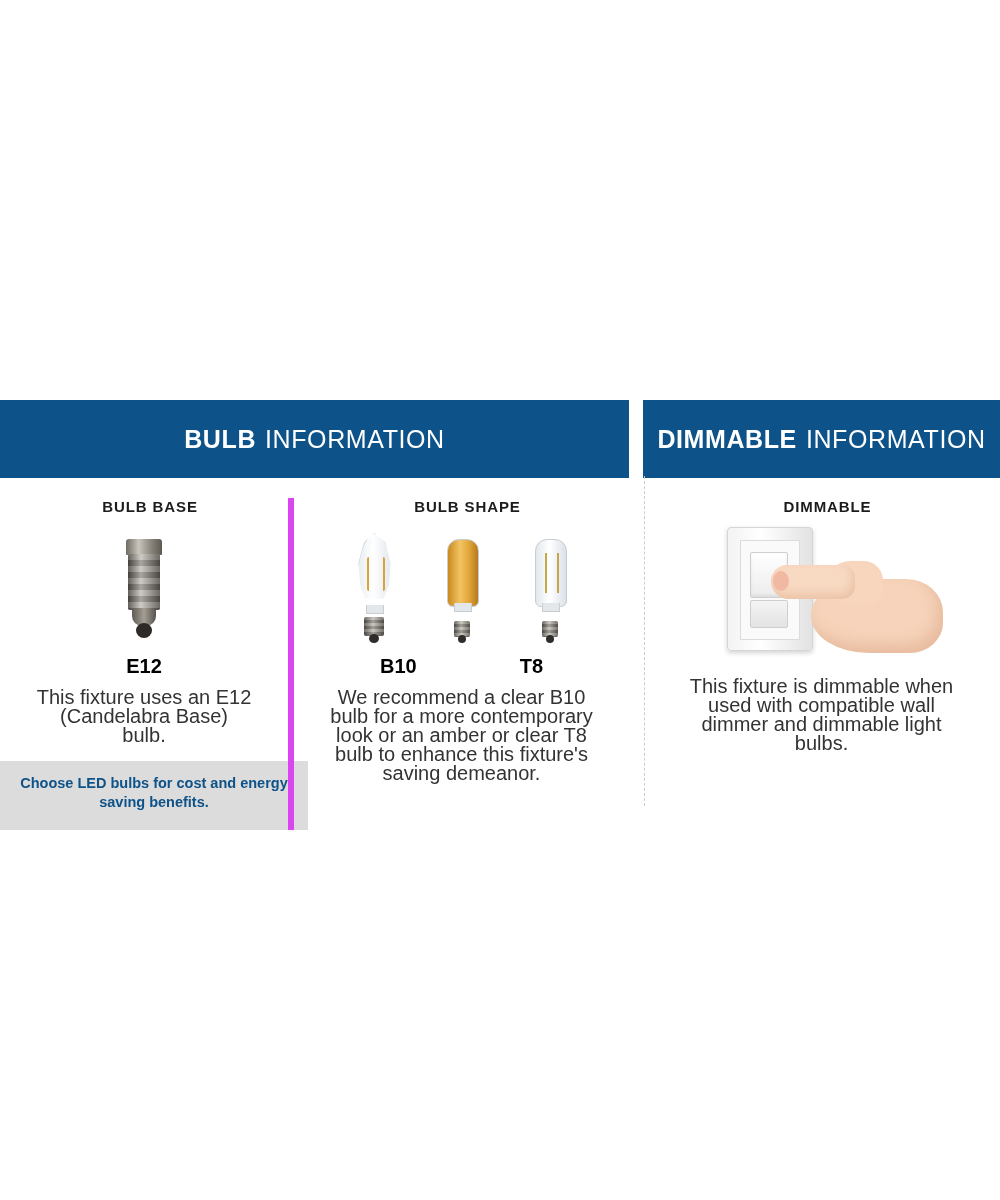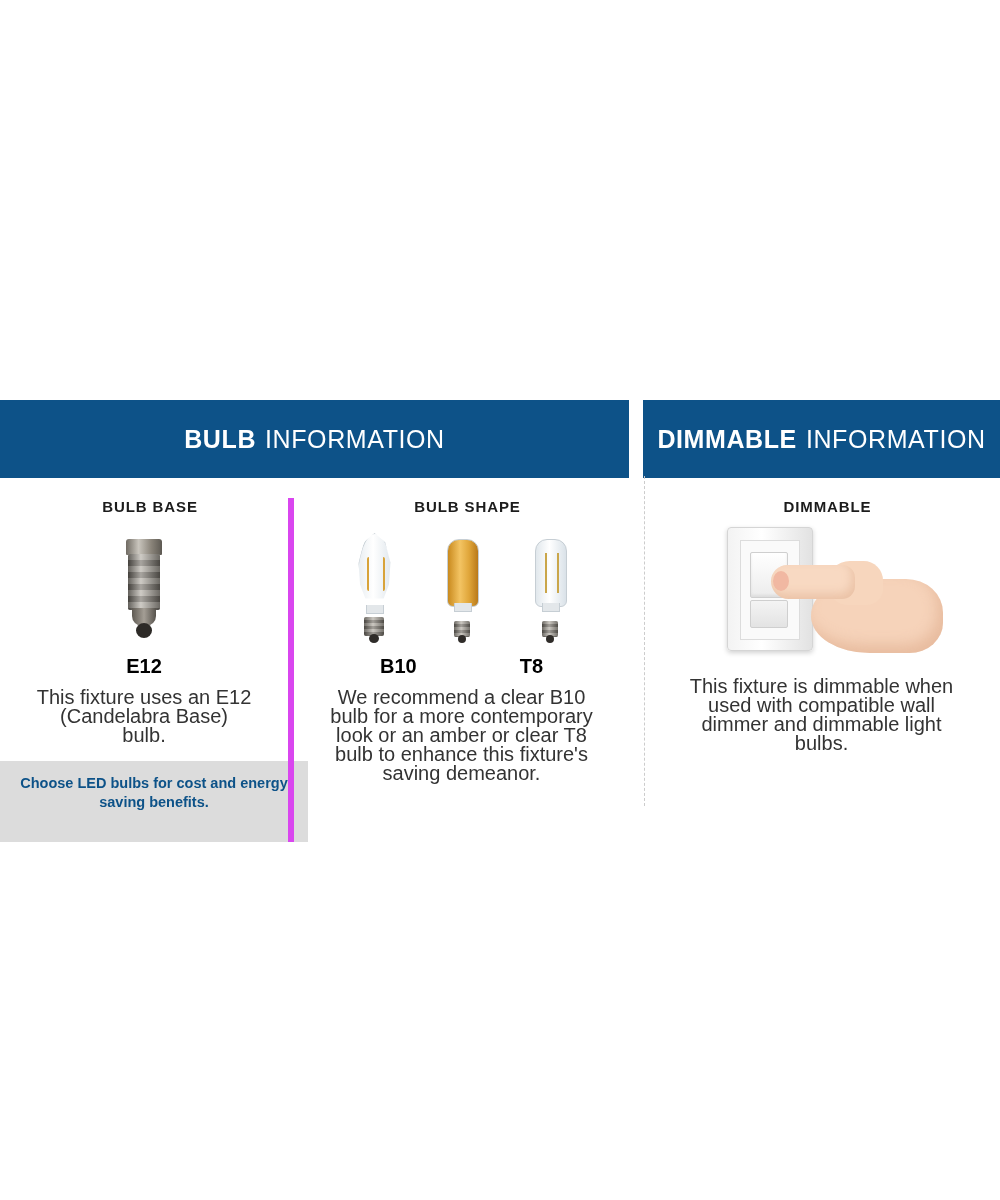--- a/index.html
+++ b/index.html
@@ -102,21 +102,21 @@
   .cap-shape { width: 280px; }
   .cap-dim   { width: 290px; }
 
   .note-box {
     margin: 16px 0 0 0;
     background: #dcdcdc;
     color: #0d5288;
     font-weight: bold;
     font-size: 14.5px;
     line-height: 19px;
-    padding: 13px 10px 30px 10px;
+    padding: 13px 10px 18px 10px;
     width: 288px;
   }
 
   
   .dash-divider {
     position: absolute;
     left: 644px;
     top: 476px;
     width: 0;
     height: 330px;

